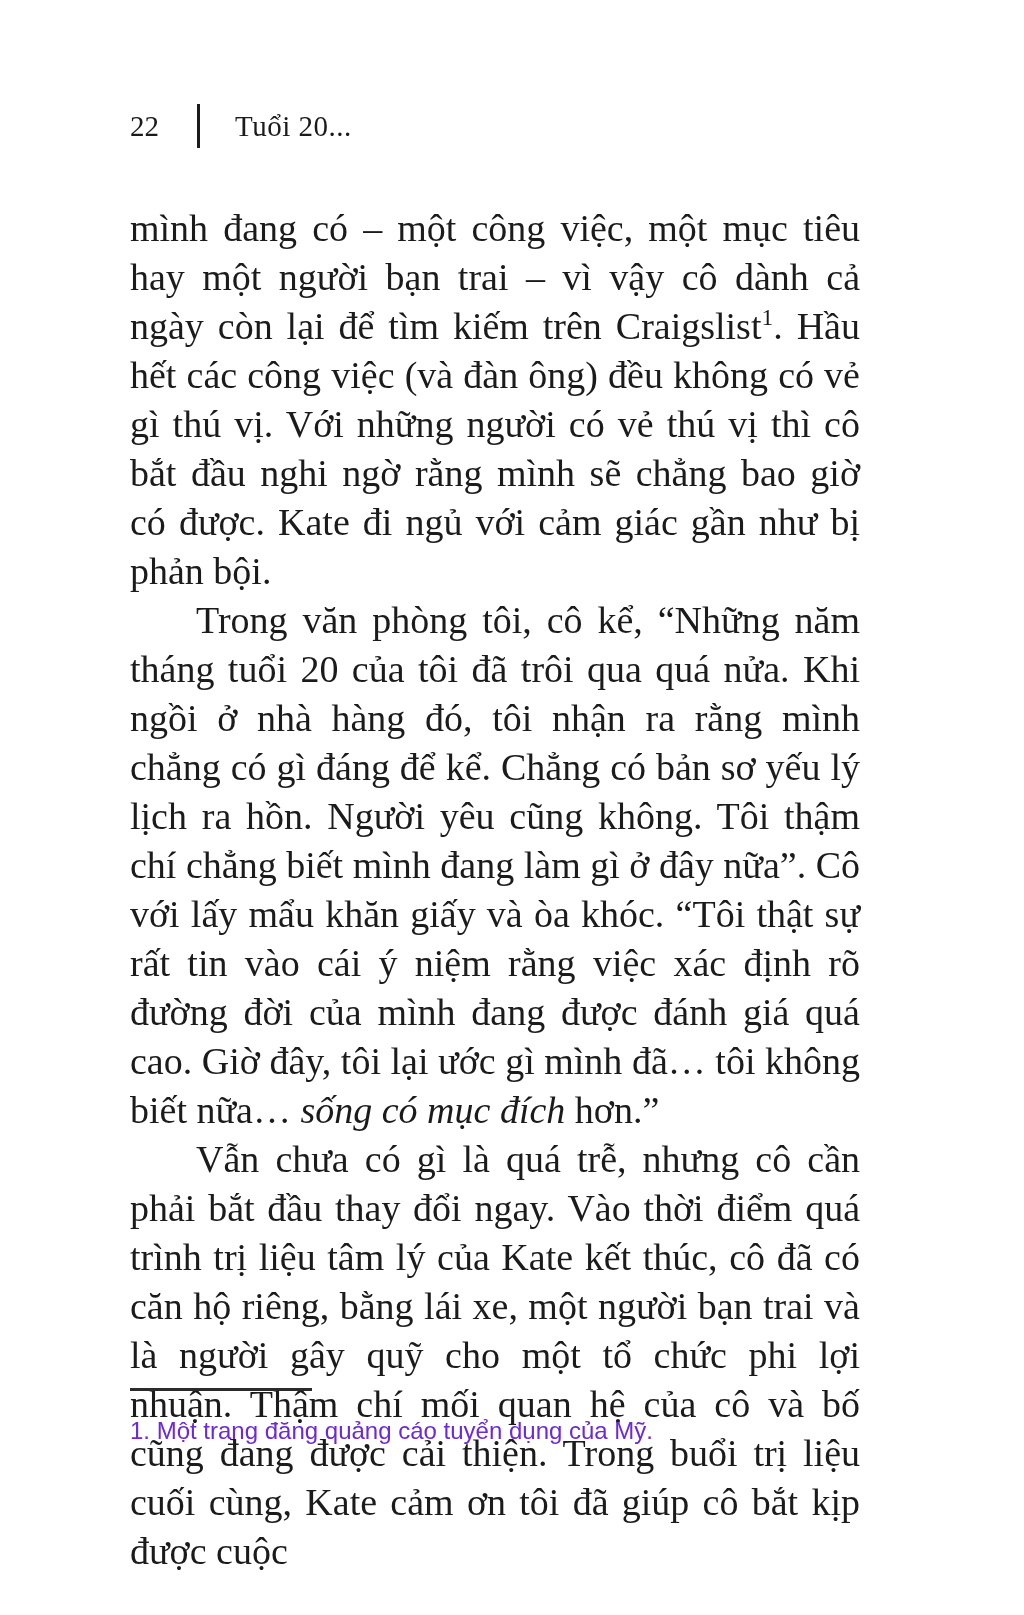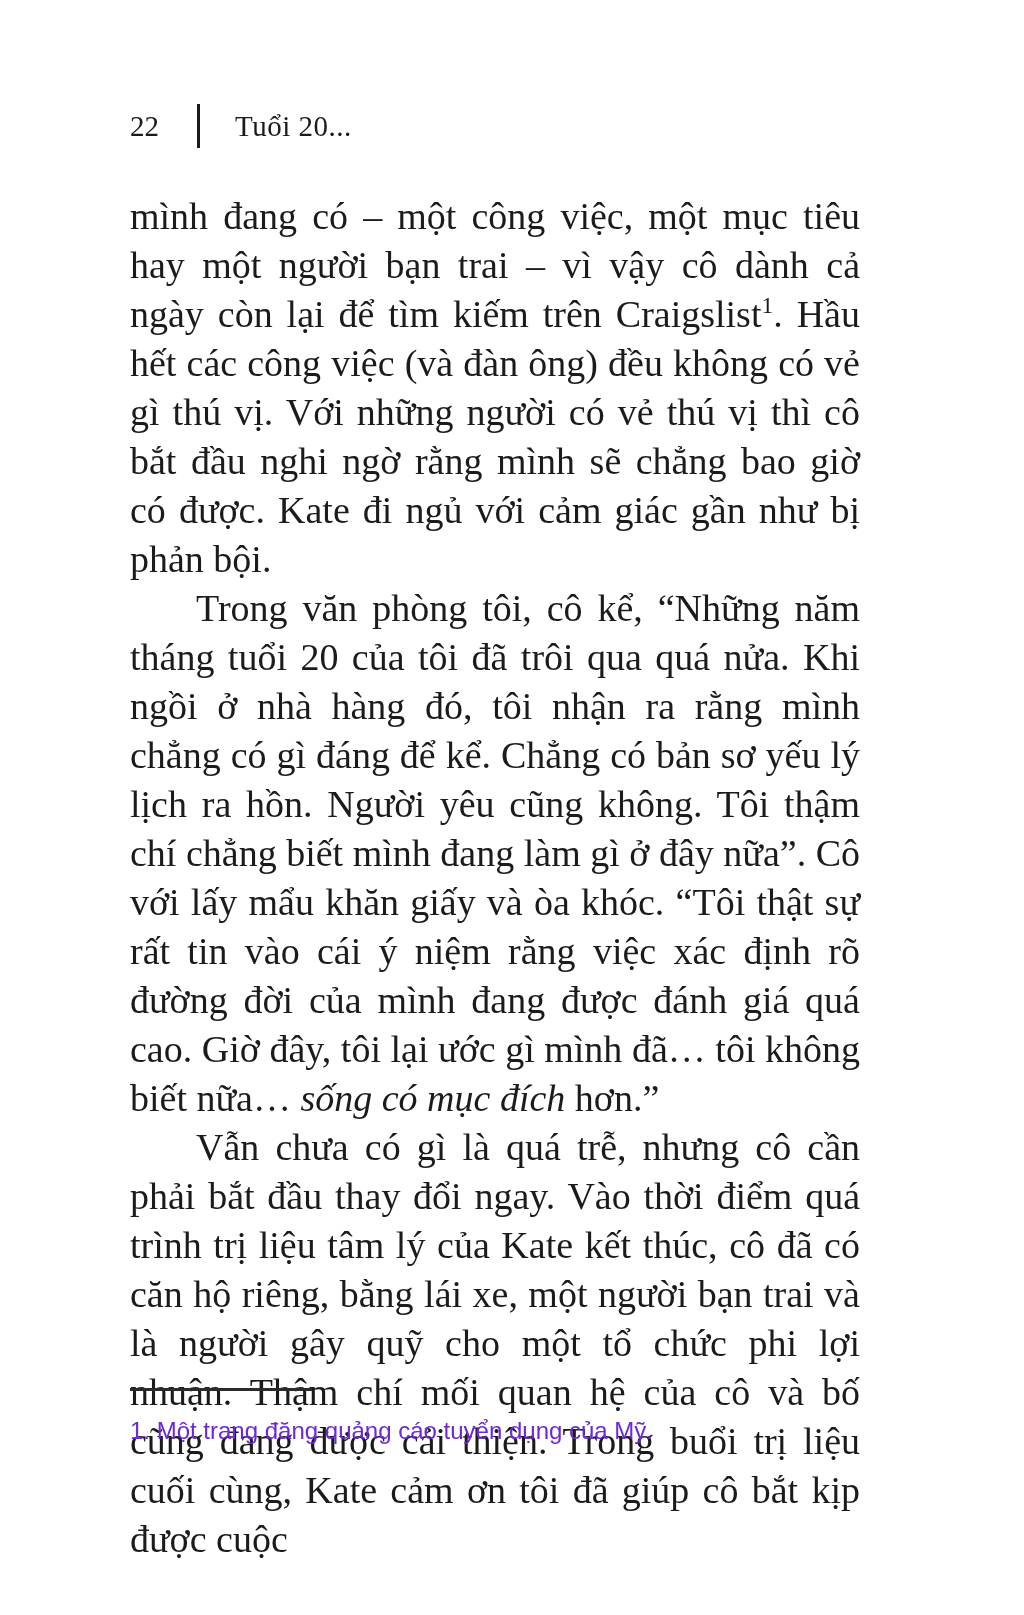--- a/index.html
+++ b/index.html
@@ -15,21 +15,21 @@
     position: relative;
     width: 1024px;
     height: 1615px;
     background: #ffffff;
     padding: 104px 164px 0 130px;
   }
   .page-header {
     display: flex;
     align-items: center;
     font-size: 29px;
-    margin-bottom: 44px;
+    margin-bottom: 56px;
     color: #1b1b1b;
     gap: 7px;
   }
   .page-number {
     display: inline-block;
     width: 60px;
   }
   .header-divider {
     width: 3px;
     height: 44px;

